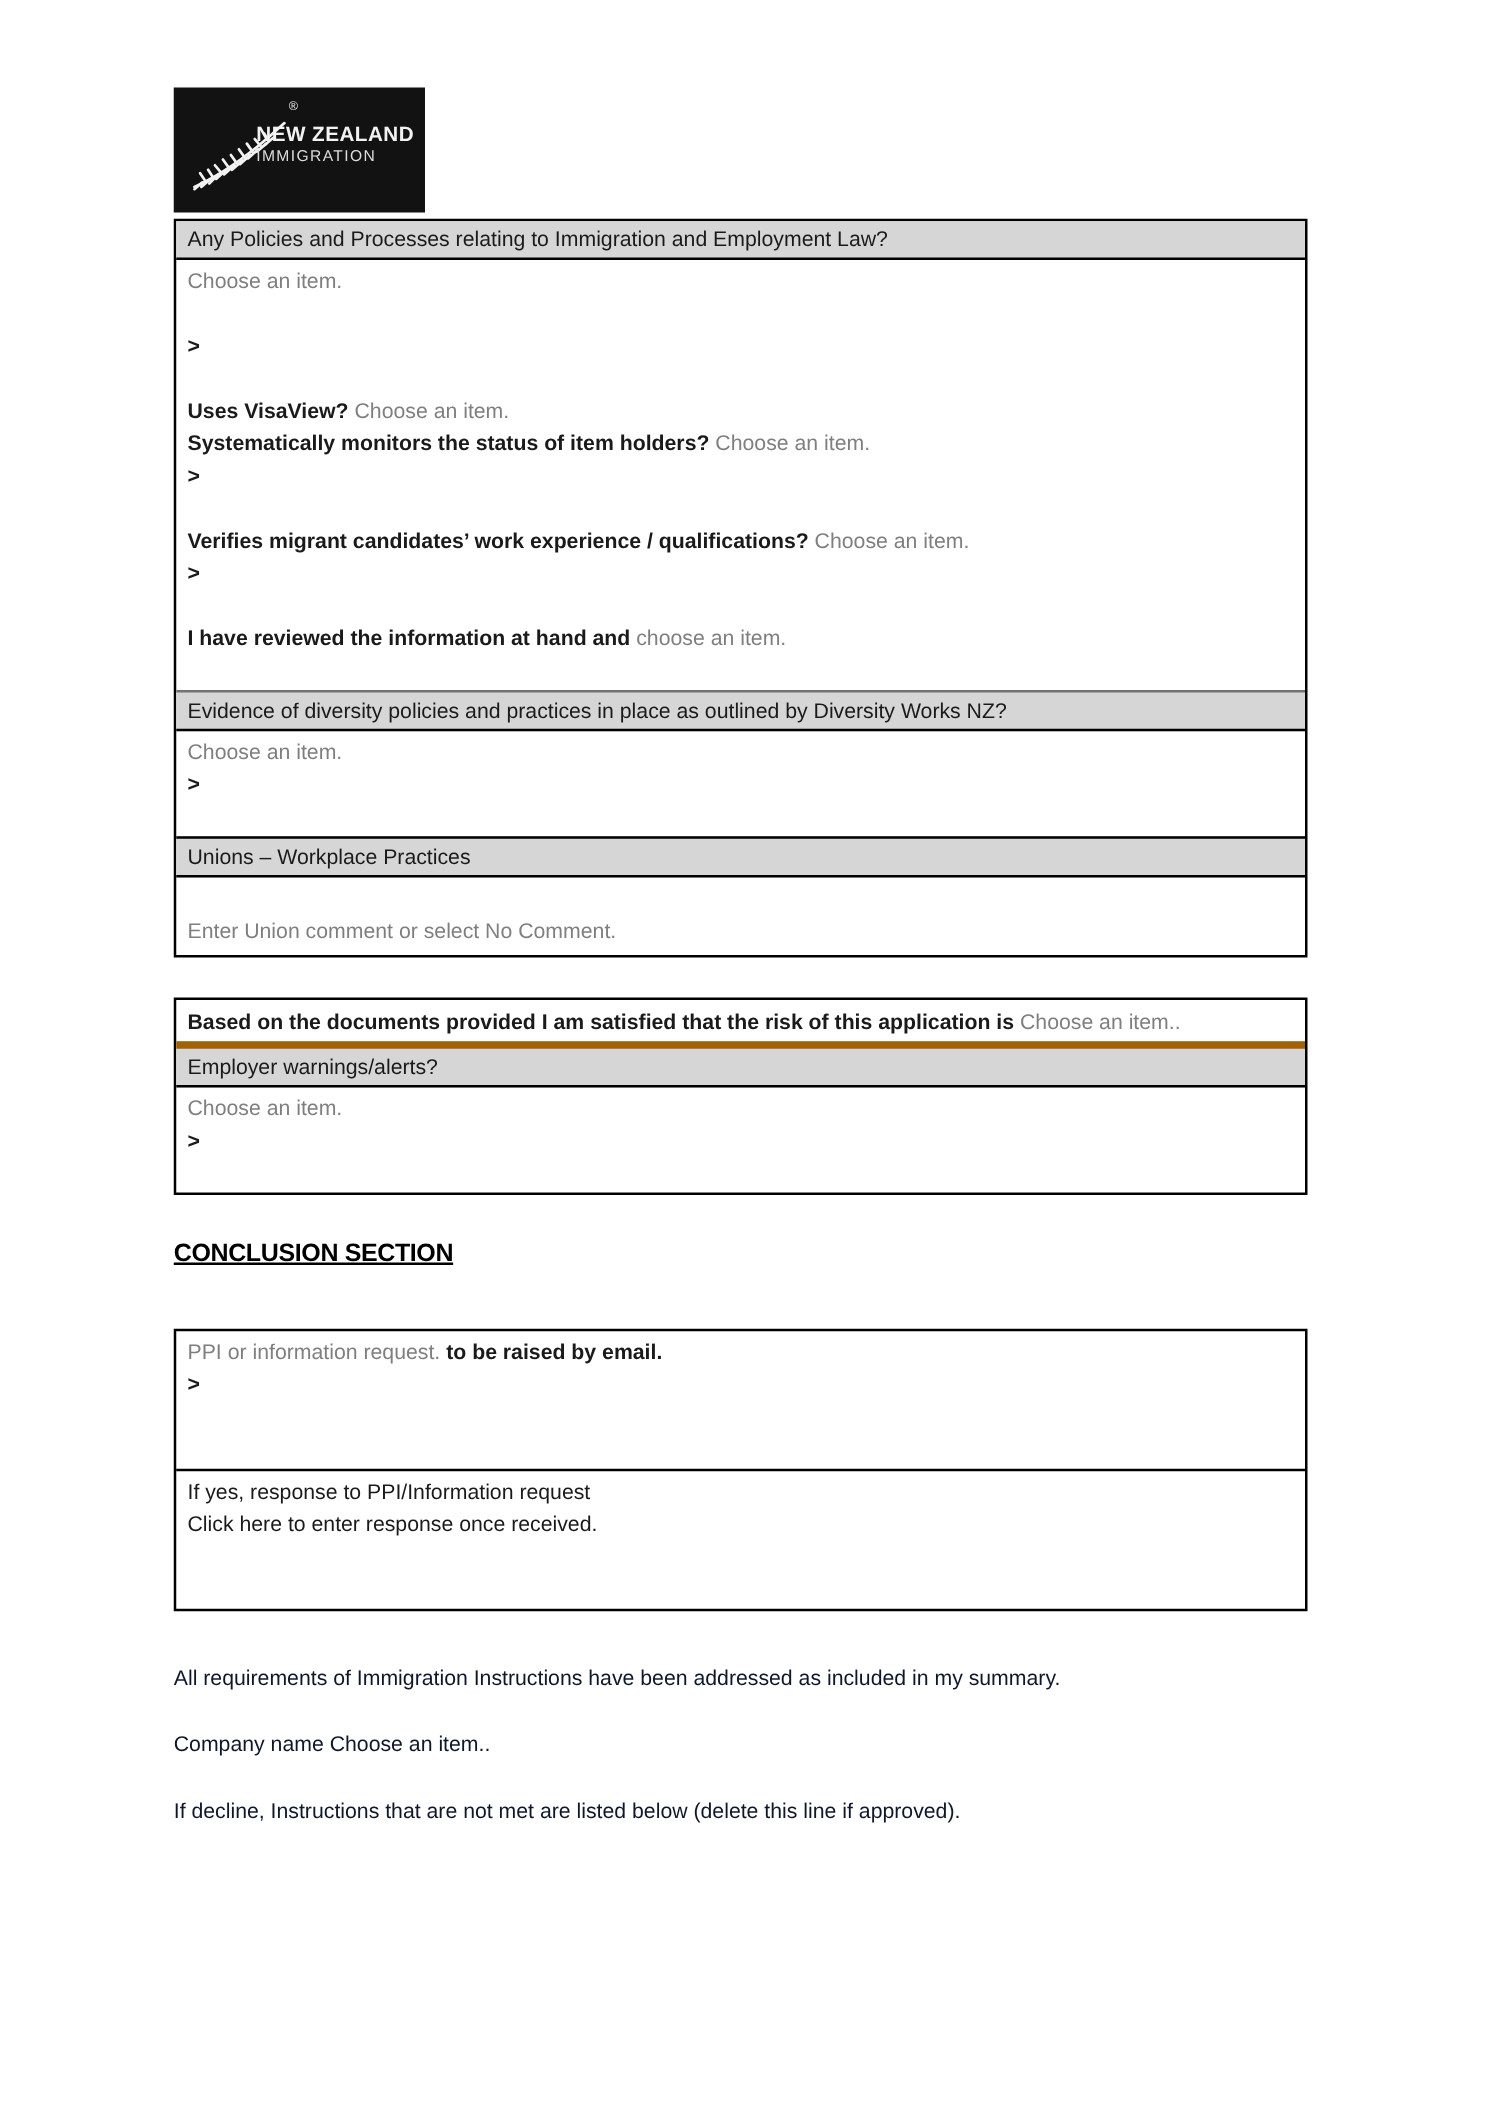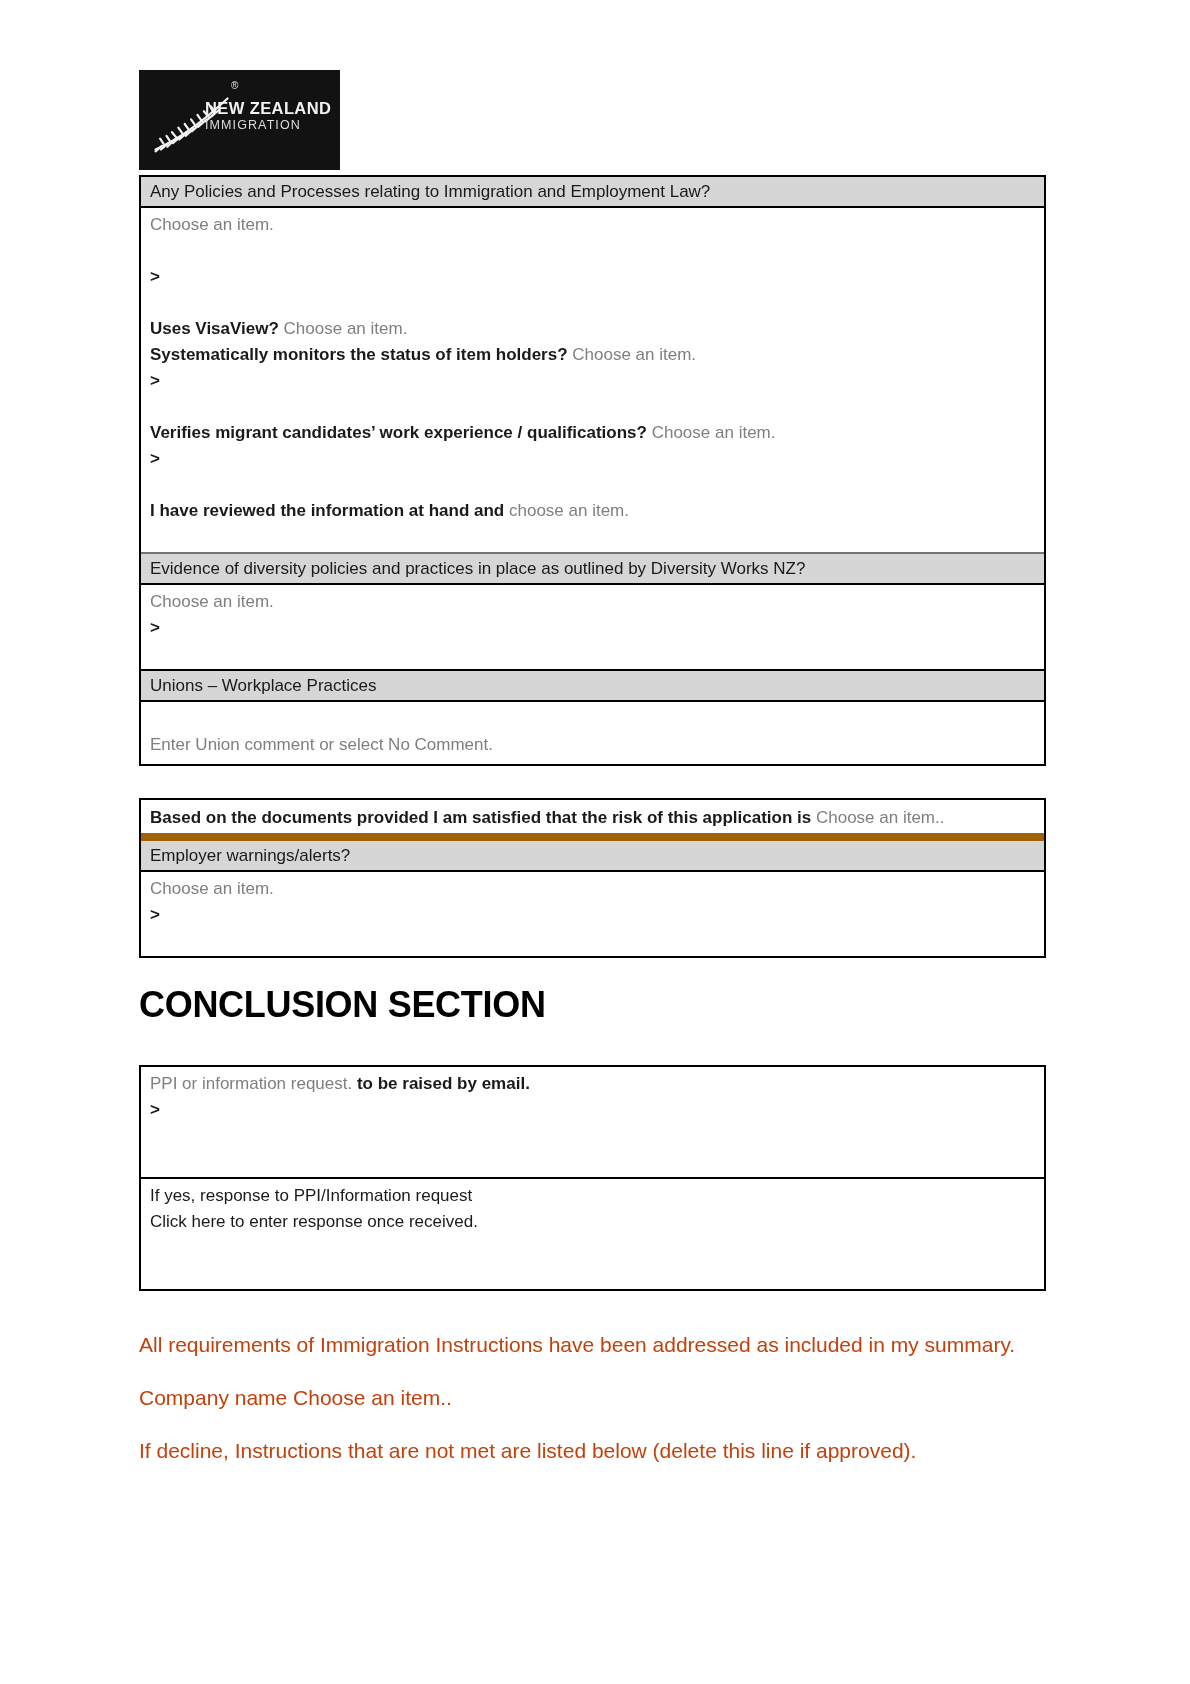--- a/index.html
+++ b/index.html
@@ -38,27 +38,27 @@
   .cell2 { border-top:2px solid #000; }
   .line { font-size:17px; line-height:26px; min-height:26px; }
   .blank { min-height:26px; }
   .ph { color:#7f7f7f; font-weight:400; }
   .b { font-weight:700; }
   .caret { font-weight:700; }
   .pad-b { padding-bottom:6px; }
 
   
   .conclusion-title {
-    margin-top:30px; font-size:36px; font-weight:700; letter-spacing:-0.3px;
-    line-height:34px; color:#000;
+    margin-top:30px; font-size:20px; font-weight:700; letter-spacing:-0.3px;
+    line-height:34px; color:#000;text-decoration:underline;
   }
 
   
   .footer-block { margin-top:41px; }
-  .fp { font-size:21px; line-height:26px; margin:0 0 27px 0; color:#c2410c; }
+  .fp { font-size:17px; line-height:26px; margin:0 0 27px 0; color:#0f172a; }
 </style>
 </head>
 <body>
 
 <div class="page">
 
   <div class="logo">
     <svg width="82" height="64" viewBox="0 0 90 70">
       <g stroke="#f2f2f2" stroke-width="2.4" stroke-linecap="round" fill="none">
         <path d="M5 63 C 30 52, 55 34, 84 7"></path>
@@ -134,21 +134,21 @@
     </div>
   </div>
 
   <div class="doc-table t2">
     <div class="cell">
       <div class="line" style="line-height:27px;">
         <span class="b">Based on the documents provided I am satisfied that the risk of this application is</span>
         <span class="ph">Choose an item..</span>
       </div>
     </div>
-    <div class="hdr" style="border-top:8px solid #a16207;">Employer warnings/alerts?</div>
+    <div class="hdr" style="border-top:6px solid #a16207;">Employer warnings/alerts?</div>
     <div class="cell">
       <div class="line ph">Choose an item.</div>
       <div class="line caret">&gt;</div>
       <div class="line blank"></div>
     </div>
   </div>
 
   <div class="conclusion-title">CONCLUSION SECTION</div>
 
   <div class="doc-table t3">

